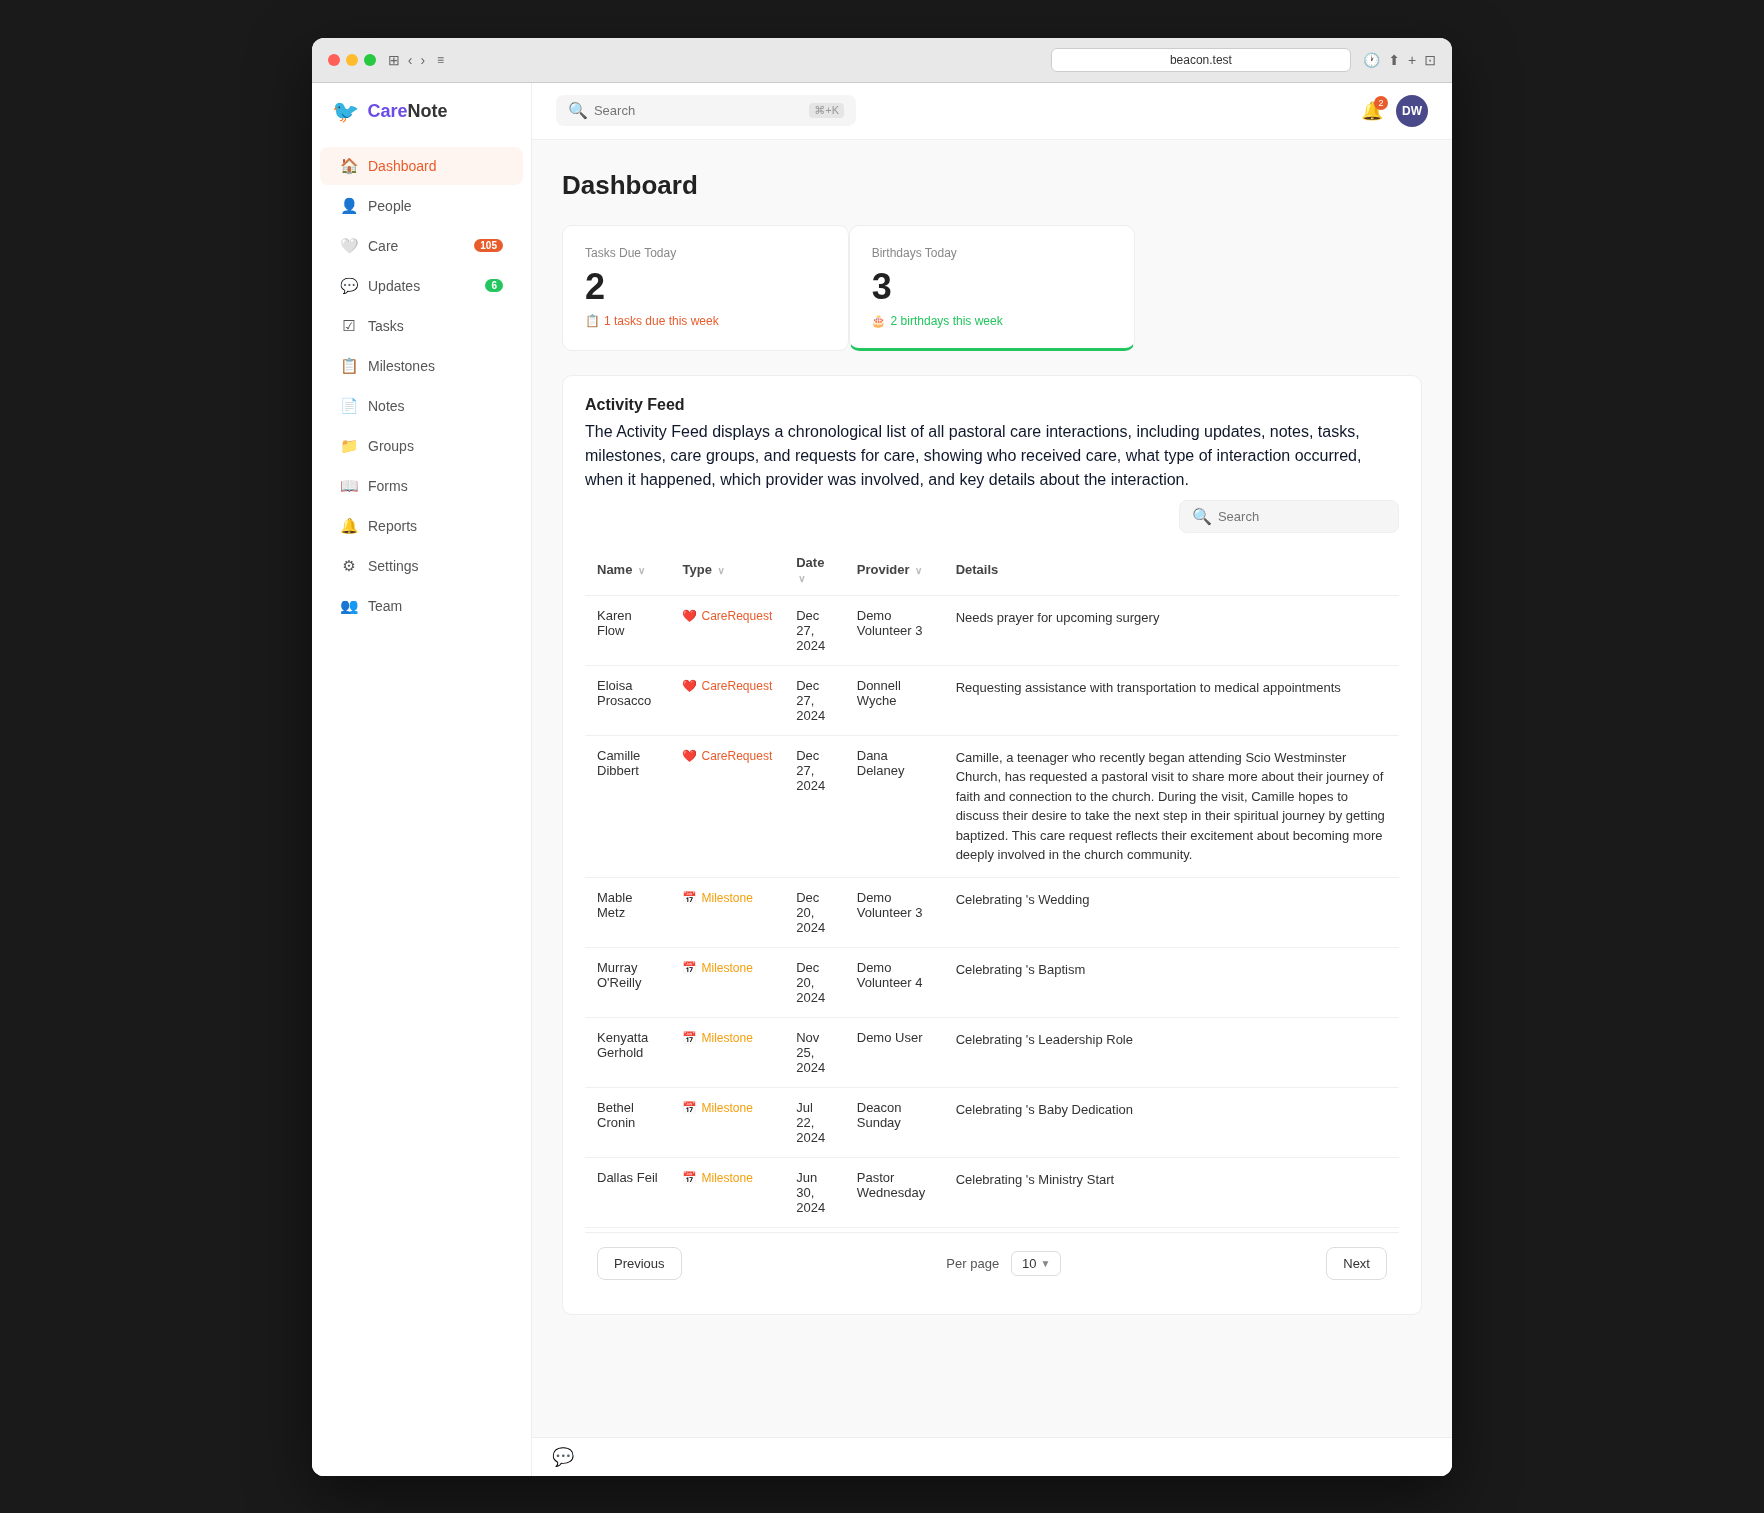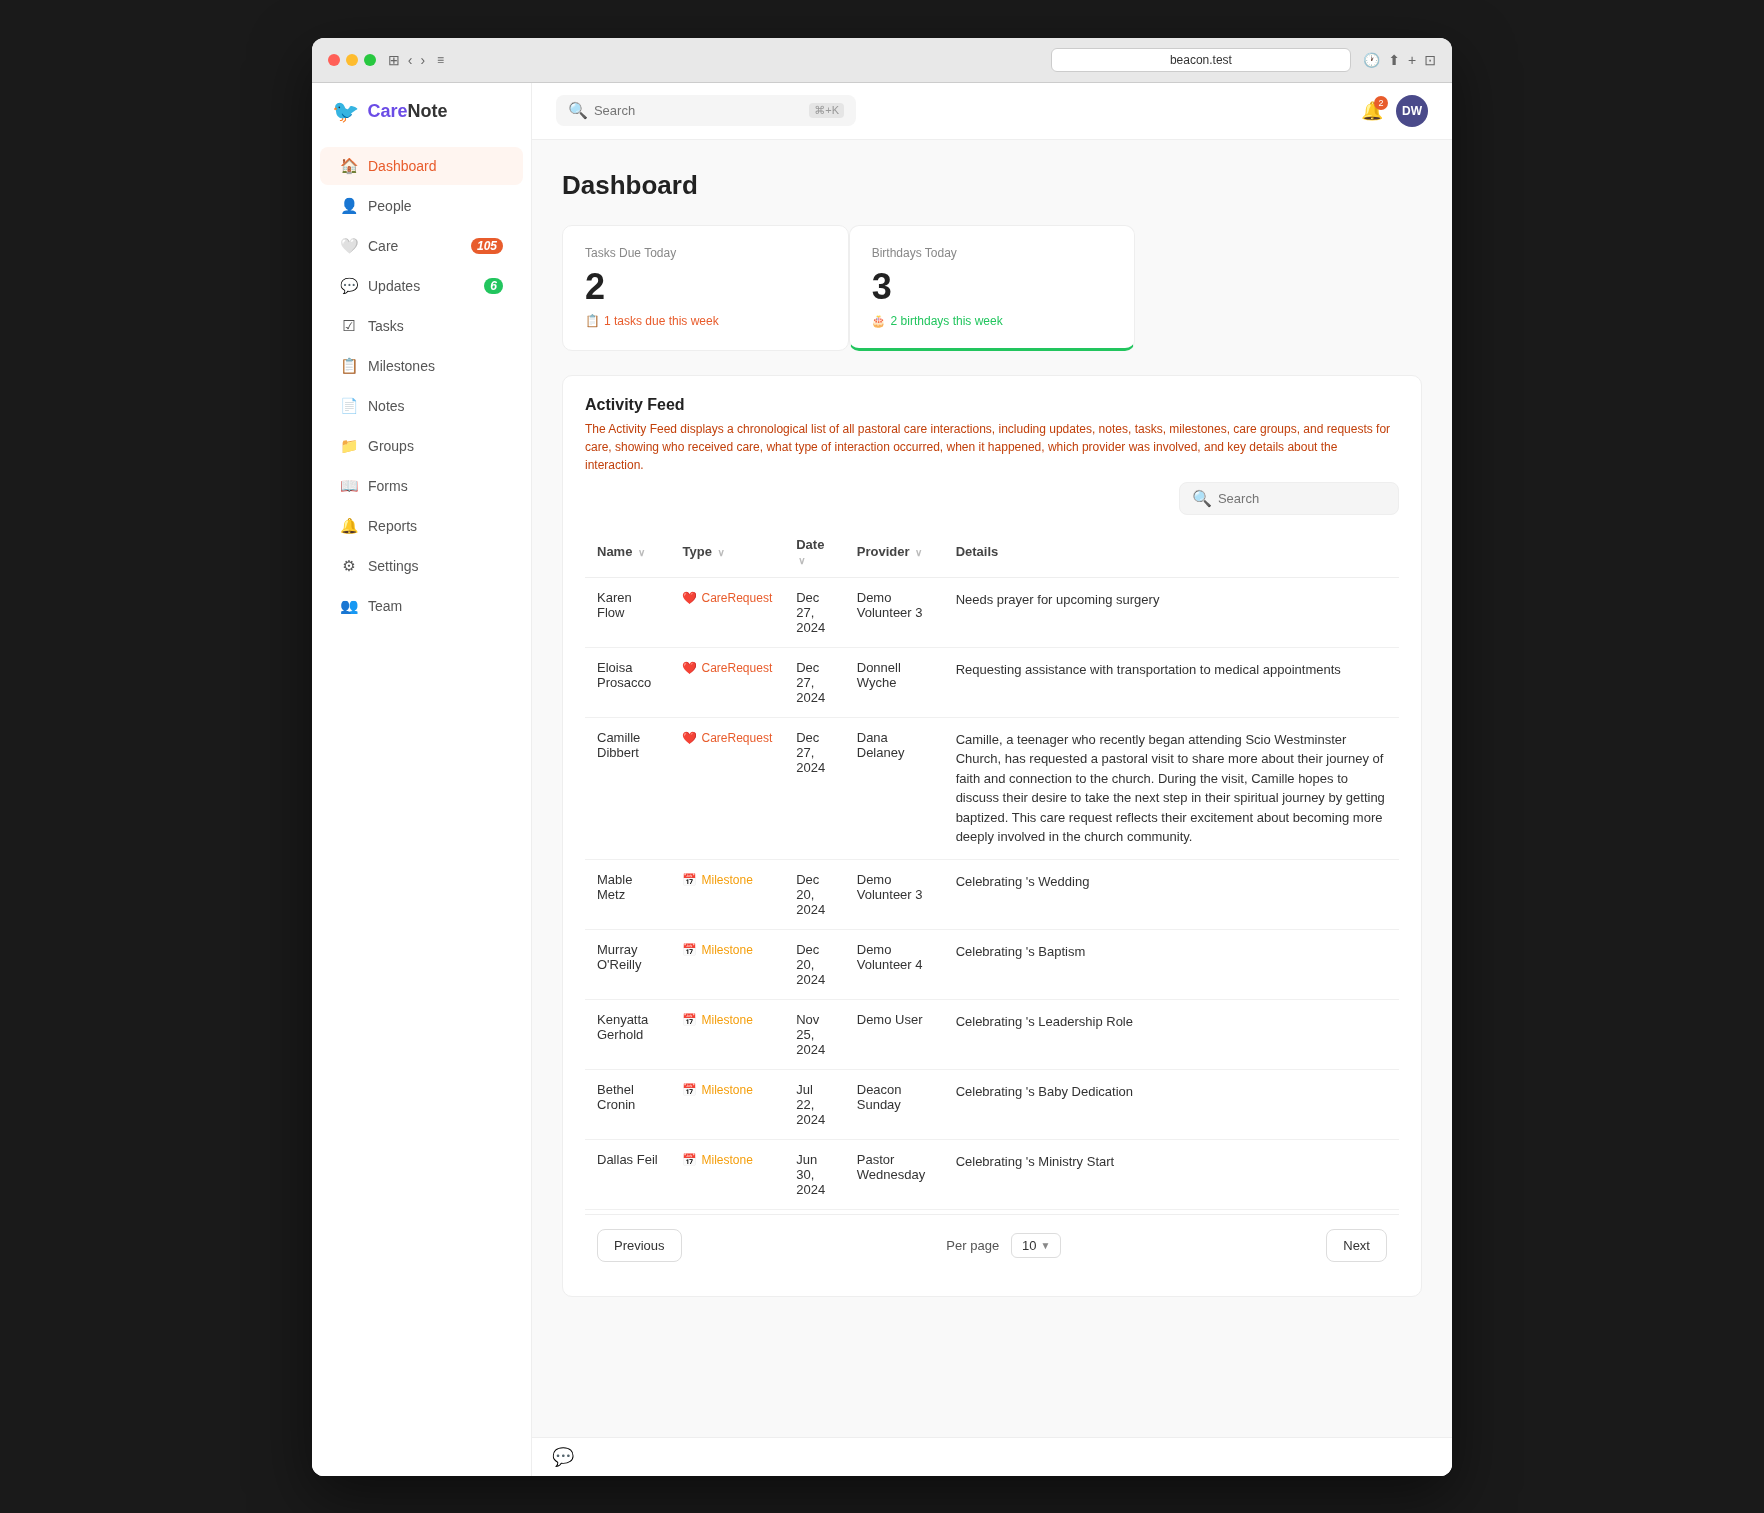--- a/index.html
+++ b/index.html
@@ -117,25 +117,24 @@
     }
     .nav-item-icon {
       width: 18px;
       text-align: center;
       font-size: 15px;
     }
     .nav-badge {
       margin-left: auto;
       background: #e85c2c;
       color: white;
-      font-size: 12px;
+      font-size: 10px;
       font-weight: 600;
       padding: 1px 6px;
       border-radius: 10px;
-      font-style: italic;
     }
     .nav-badge.green {
       background: #22c55e;
     }
     
     .top-bar {
       display: flex;
       align-items: center;
       padding: 12px 24px;
       border-bottom: 1px solid #eee;
@@ -267,22 +266,22 @@
     .activity-header {
       margin-bottom: 8px;
     }
     .activity-title {
       font-size: 16px;
       font-weight: 700;
       color: #222;
       margin-bottom: 6px;
     }
     .activity-desc {
-      font-size: 12px;
-      color: #c2410c;
+      font-size: 16px;
+      color: #0f172a;
       line-height: 1.5;
       margin-bottom: 7px;
     }
     .activity-search {
       display: flex;
       align-items: center;
       justify-content: flex-end;
       margin-bottom: 12px;
     }
     .activity-search-input {

